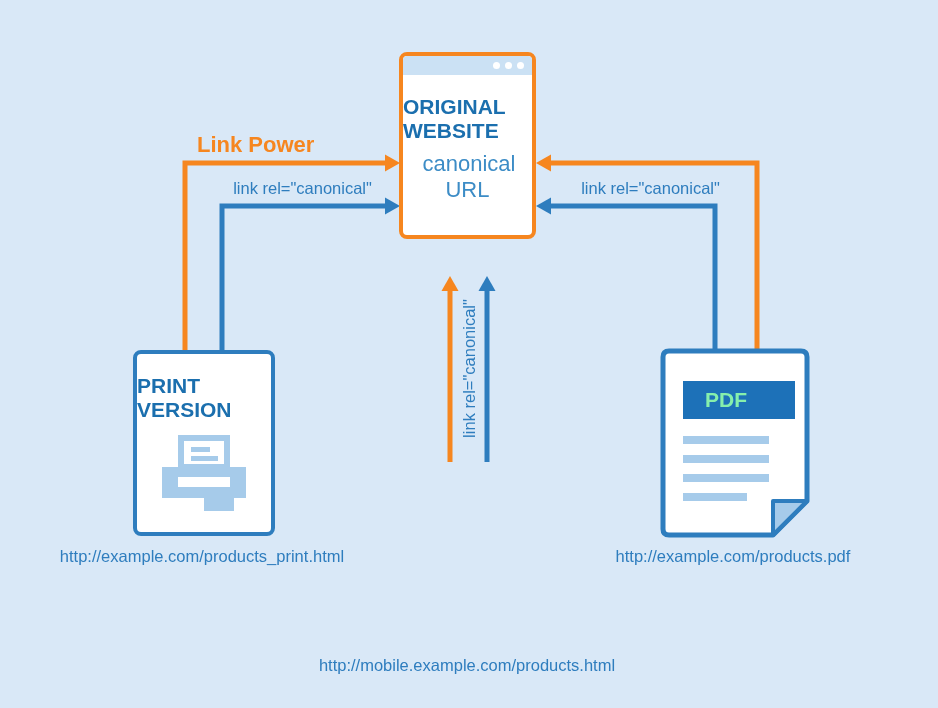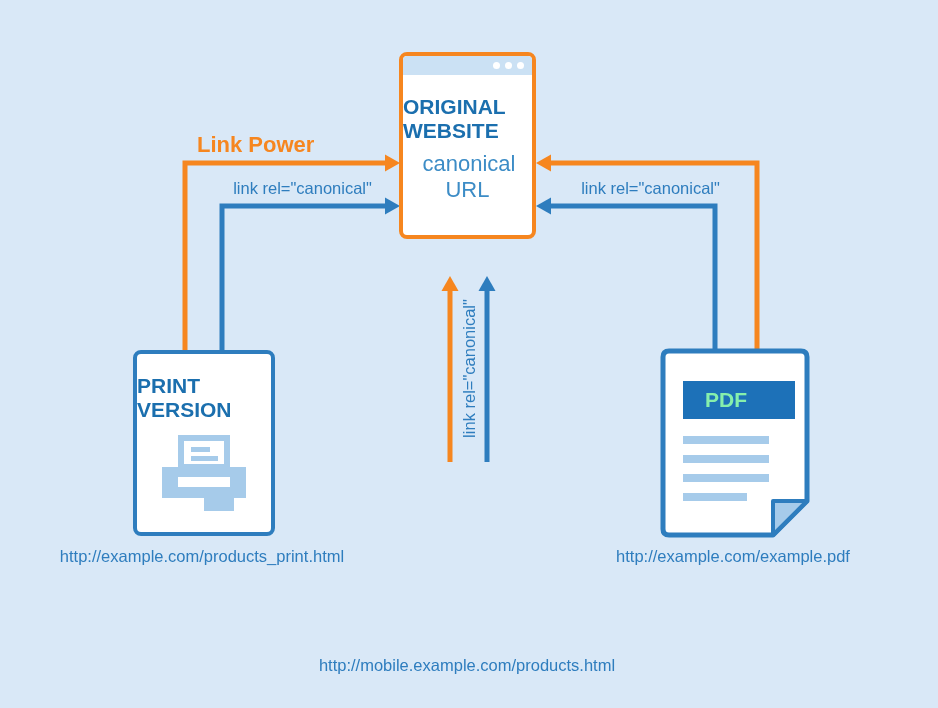--- a/index.html
+++ b/index.html
@@ -101,20 +101,20 @@
     <path d="M9,3 H141 Q147,3 147,9 V153 L113,187 H9 Q3,187 3,181 V9 Q3,3 9,3 Z" fill="#ffffff" stroke="#2e7dbe" stroke-width="5" stroke-linejoin="round"></path>
     <path d="M147,153 L113,187 L113,153 Z" fill="#a6cbea" stroke="#2e7dbe" stroke-width="4" stroke-linejoin="round"></path>
   </svg>
   <div class="pdf-banner">PDF</div>
   <div class="pdf-lines">
     <div class="pdf-line" style="width:86px;"></div>
     <div class="pdf-line" style="width:86px;"></div>
     <div class="pdf-line" style="width:86px;"></div>
     <div class="pdf-line" style="width:64px;"></div>
   </div>
-  <div class="url" style="left:583px;top:547px;width:300px;">http://example.com/example.pdf</div>
+  <div class="url" style="left:583px;top:547px;width:300px;">http://example.com/products.pdf</div>
 
   <div class="link-power" style="left:197px;top:132px;">Link Power</div>
   <div class="arrow-label" style="left:210px;top:179px;width:185px;">link rel="canonical"</div>
   <div class="arrow-label" style="left:558px;top:179px;width:185px;">link rel="canonical"</div>
   <div class="arrow-label rotated" style="left:374px;top:359px;width:190px;">link rel="canonical"</div>
 
 </div>
 
 </body></html>

